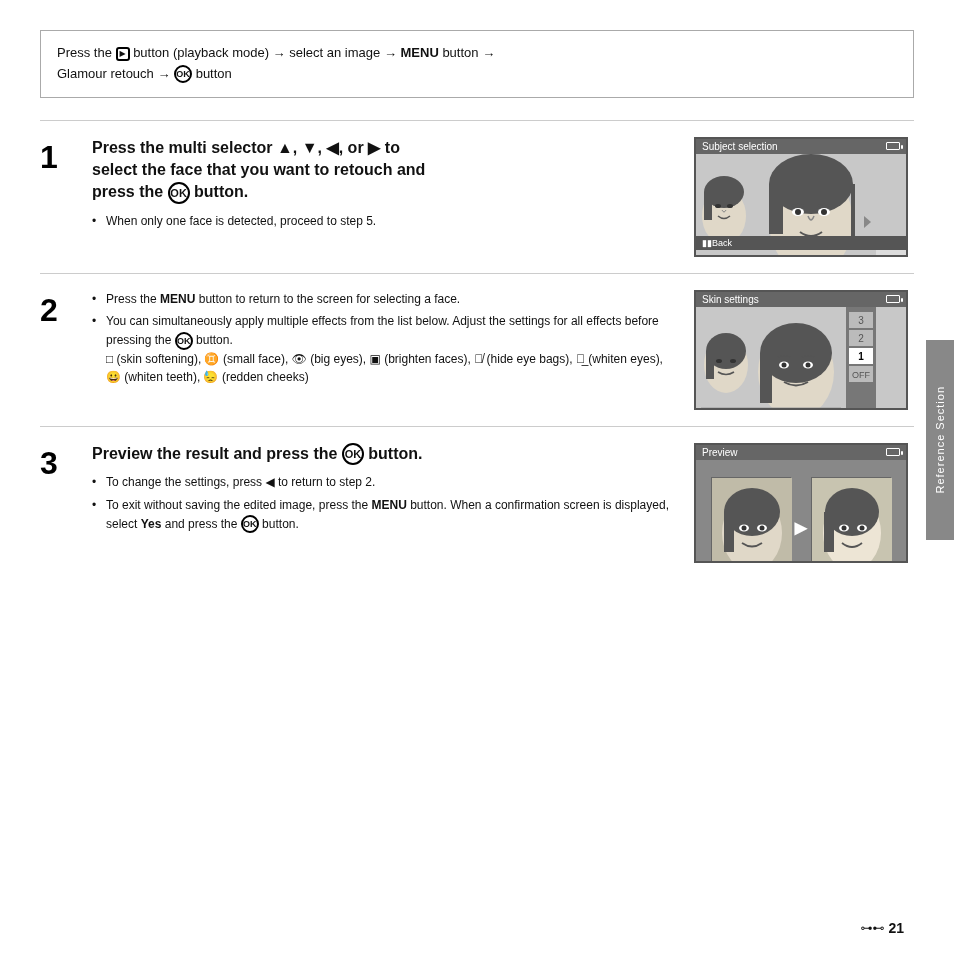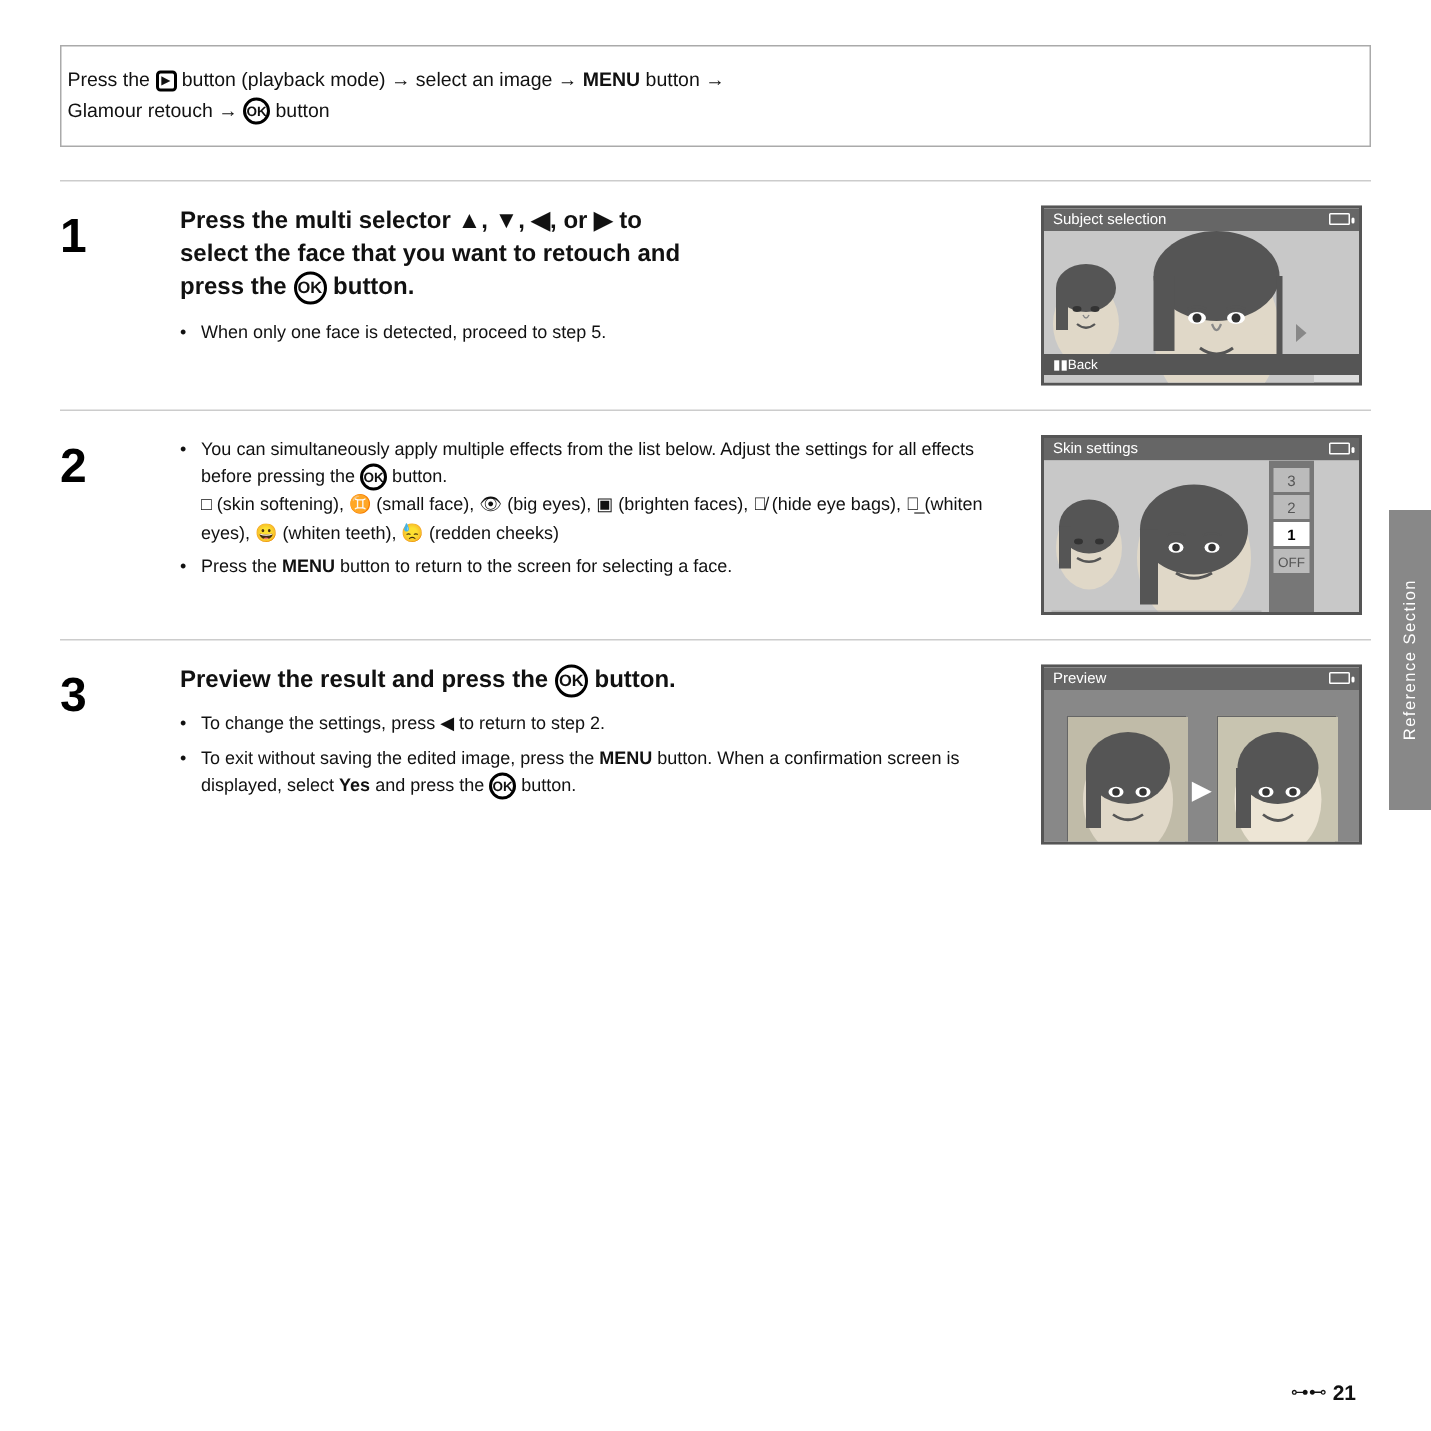--- a/index.html
+++ b/index.html
@@ -21,21 +21,21 @@
 
     .page-title {
       font-size: 20px;
       font-weight: bold;
       margin-bottom: 16px;
       color: #000;
     }
 
     .instruction-box {
       border: 1px solid #aaa;
-      padding: 12px 4px;
+      padding: 12px 16px;
       margin-bottom: 22px;
       font-size: 13px;
       line-height: 1.6;
     }
 
     .steps-area {
       display: flex;
       flex-direction: column;
       gap: 0;
     }
@@ -52,21 +52,20 @@
       font-size: 32px;
       font-weight: bold;
       min-width: 36px;
       color: #000;
       line-height: 1;
       padding-top: 4px;
     }
 
     .step-content {
       flex: 1;
-      margin-left: 28px;
     }
 
     .step-title {
       font-size: 16px;
       font-weight: bold;
       line-height: 1.4;
       margin-bottom: 8px;
     }
 
     .step-bullets {
@@ -301,23 +300,23 @@
             </div>
           </div>
         </div>
       </div>
     </div>
 
     <div class="step-row">
       <div class="step-number">2</div>
       <div class="step-content">
         <ul class="step-bullets">
+          <li>Press the <strong>MENU</strong> button to return to the screen for selecting a face.</li>
           <li>You can simultaneously apply multiple effects from the list below. Adjust the settings for all effects before pressing the <span class="ok-btn">OK</span> button.<br>
           □ (skin softening), ♊ (small face), 👁 (big eyes), ▣ (brighten faces), 👁̸ (hide eye bags), 👁̲ (whiten eyes), 😀 (whiten teeth), 😓 (redden cheeks)</li>
-          <li>Press the <strong>MENU</strong> button to return to the screen for selecting a face.</li>
         </ul>
       </div>
       <div class="step-image">
         <div class="camera-screen">
           <div class="screen-titlebar">
             <span>Skin settings</span>
             <span class="battery"></span>
           </div>
           <div class="screen-body" style="height:135px; background:#c8c8c8; position:relative;">
             <svg width="180" height="115" viewBox="0 0 180 115">

